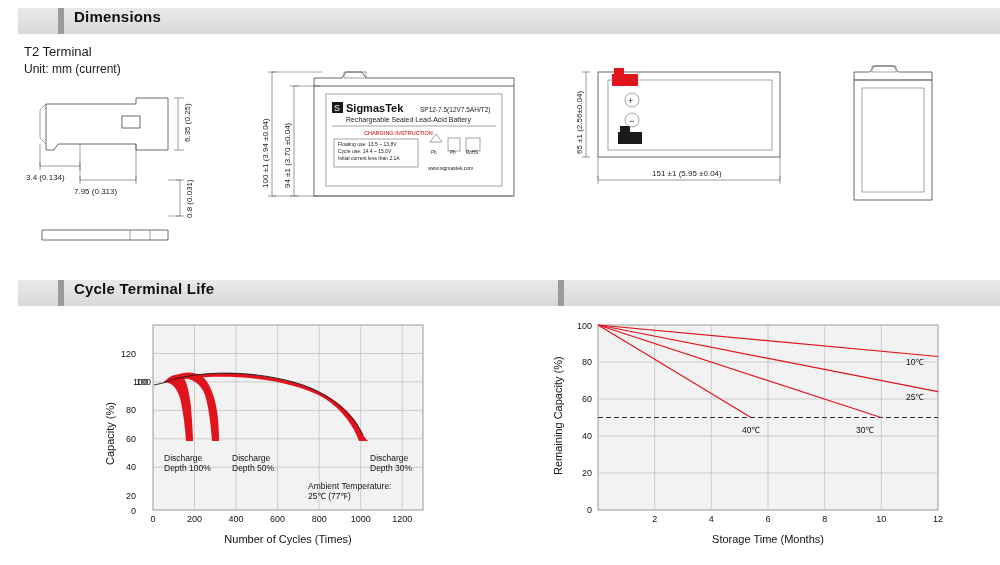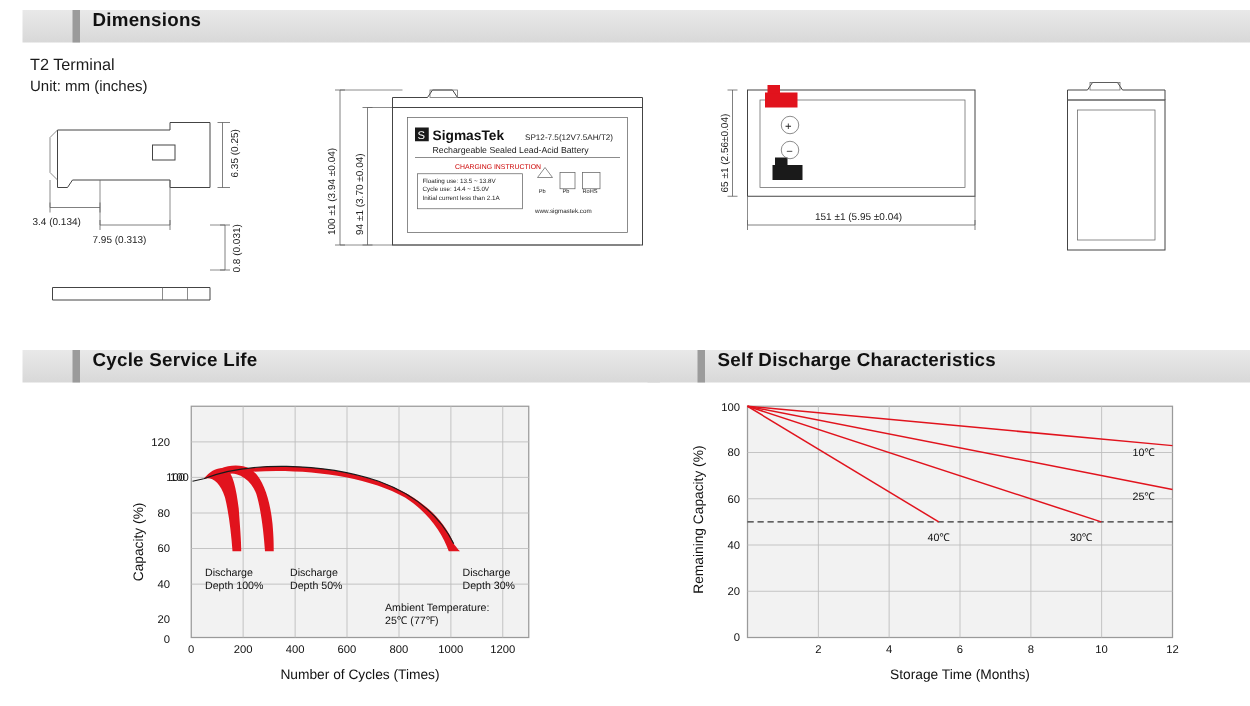--- a/index.html
+++ b/index.html
@@ -48,30 +48,29 @@
 </head>
 <body>
 
 <div class="section-header" id="hdr-dimensions">
   <div class="bar"></div>
   <div class="title">Dimensions</div>
 </div>
 
 <div class="section-header" id="hdr-cycle">
   <div class="bar"></div>
-  <div class="title">Cycle Service Life</div>
+  <div class="title">Cycle Terminal Life</div>
 </div>
 
 <div class="section-header" id="hdr-self">
   <div class="bar"></div>
-  <div class="title">Self Discharge Characteristics</div>
 </div>
 
 <div class="t2-title">T2 Terminal</div>
-<div class="t2-unit">Unit: mm (inches)</div>
+<div class="t2-unit">Unit: mm (current)</div>
 
 <svg id="svg-terminal" width="230" height="200" style="left:18px;top:84px;">
 
   <path class="ln" d="M28,20 L118,20 L118,14 L150,14 L150,66 L118,66 L118,60 L40,60 L36,66 L28,66 Z" fill="#ffffff"></path>
   <path class="thin" d="M28,20 L22,26 L22,54 L28,60" fill="#ffffff"></path>
   <rect class="ln" x="104" y="32" width="18" height="12" fill="#ffffff"></rect>
 
   <path class="dim" d="M160,14 L160,66"></path>
   <path class="dim" d="M156,14 L166,14 M156,66 L166,66"></path>
   <text class="lbl" transform="translate(172,58) rotate(-90)">6.35 (0.25)</text>

